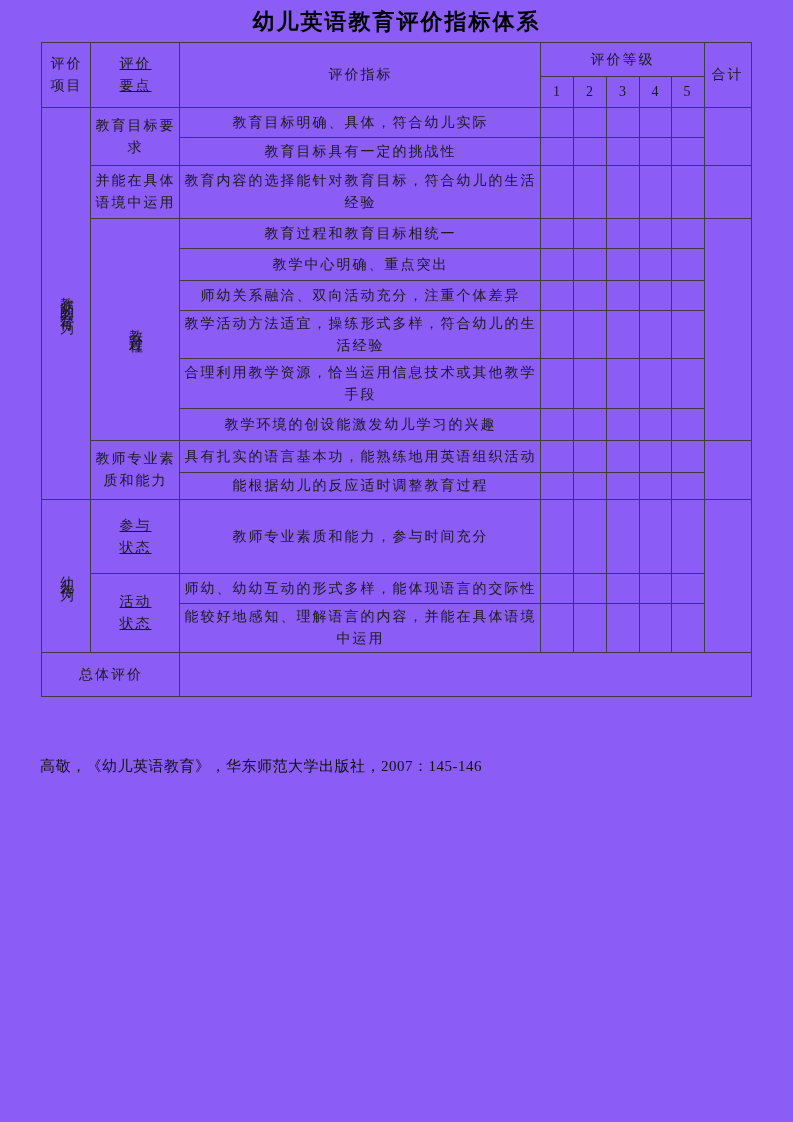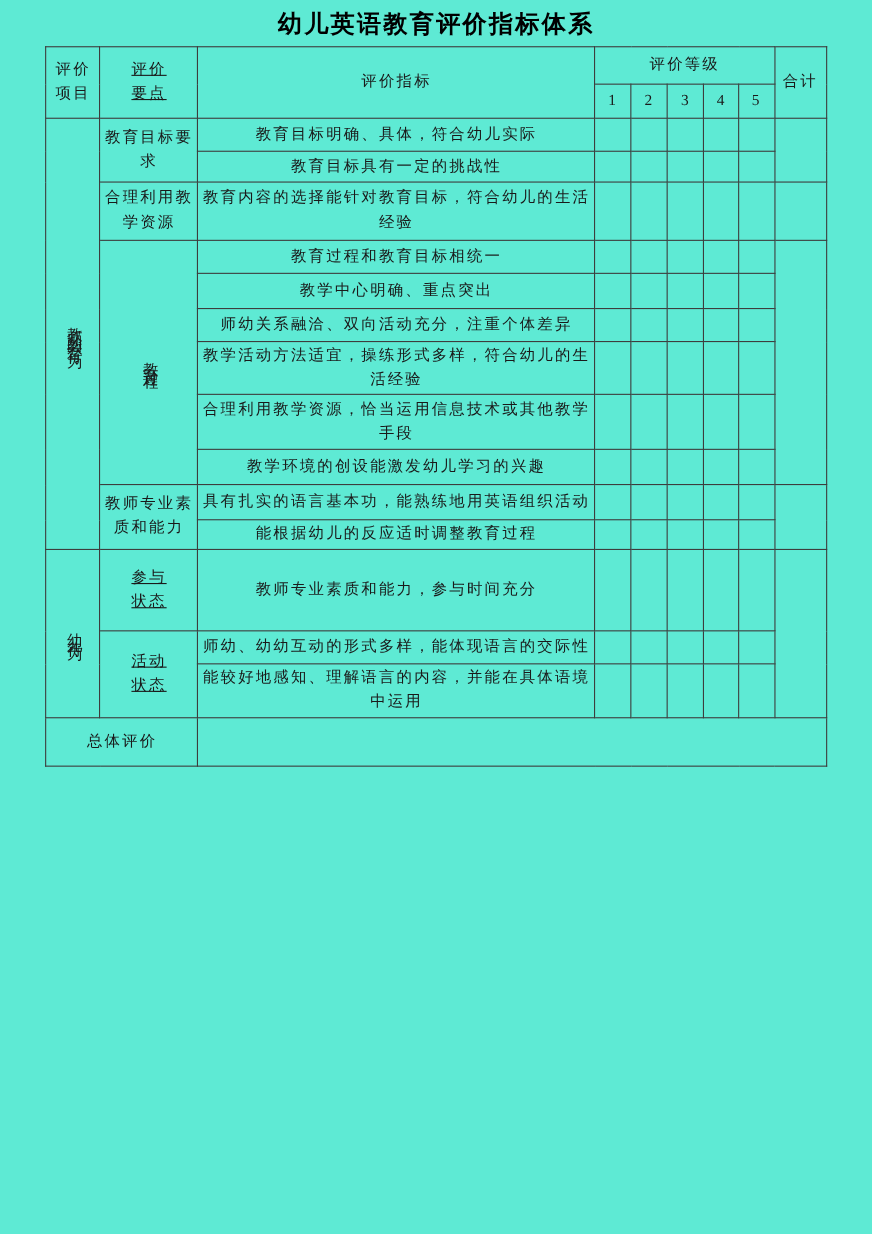--- a/index.html
+++ b/index.html
@@ -2,21 +2,21 @@
 <html><head>
 <meta charset="utf-8">
 <style>
   html, body { margin: 0; padding: 0; }
   body {
     width: 793px; height: 1122px;
     background: #ffffff;
     color: #1a1a1a;
     font-family: "Liberation Serif", "DejaVu Serif", serif;
   }
-  .page { position: relative; width: 793px; height: 1122px; overflow: hidden; background:#5eead4; }
+  .page { position: relative; width: 793px; height: 1122px; overflow: hidden; background:#8b5cf6; }
 
   .doc-title {
     margin: 0;
     padding-top: 7px;
     height: 27px;
     text-align: center;
     font-size: 22px;
     font-weight: bold;
     letter-spacing: 2px;
     color: #000;
@@ -109,21 +109,21 @@
     </tr>
     <tr style="height:28px">
       <td>教育目标具有一定的挑战性</td>
       <td></td>
           <td></td>
           <td></td>
           <td></td>
           <td></td>
     </tr>
     <tr style="height:53px">
-      <td>合理利用教学资源</td>
+      <td>并能在具体语境中运用</td>
       <td>教育内容的选择能针对教育目标，符合幼儿的生活经验</td>
       <td></td>
           <td></td>
           <td></td>
           <td></td>
           <td></td>
       <td></td>
     </tr>
     <tr style="height:30px">
       <td rowspan="6"><span class="vert">教育过程</span></td>
@@ -223,14 +223,15 @@
           <td></td>
     </tr>
 
     <tr style="height:44px">
       <td colspan="2">总体评价</td>
       <td colspan="7"></td>
     </tr>
   </tbody>
     </table>
 
+  <div class="citation">高敬，《幼儿英语教育》，华东师范大学出版社，2007：145-146</div>
 
 </div>
 
 </body></html>

